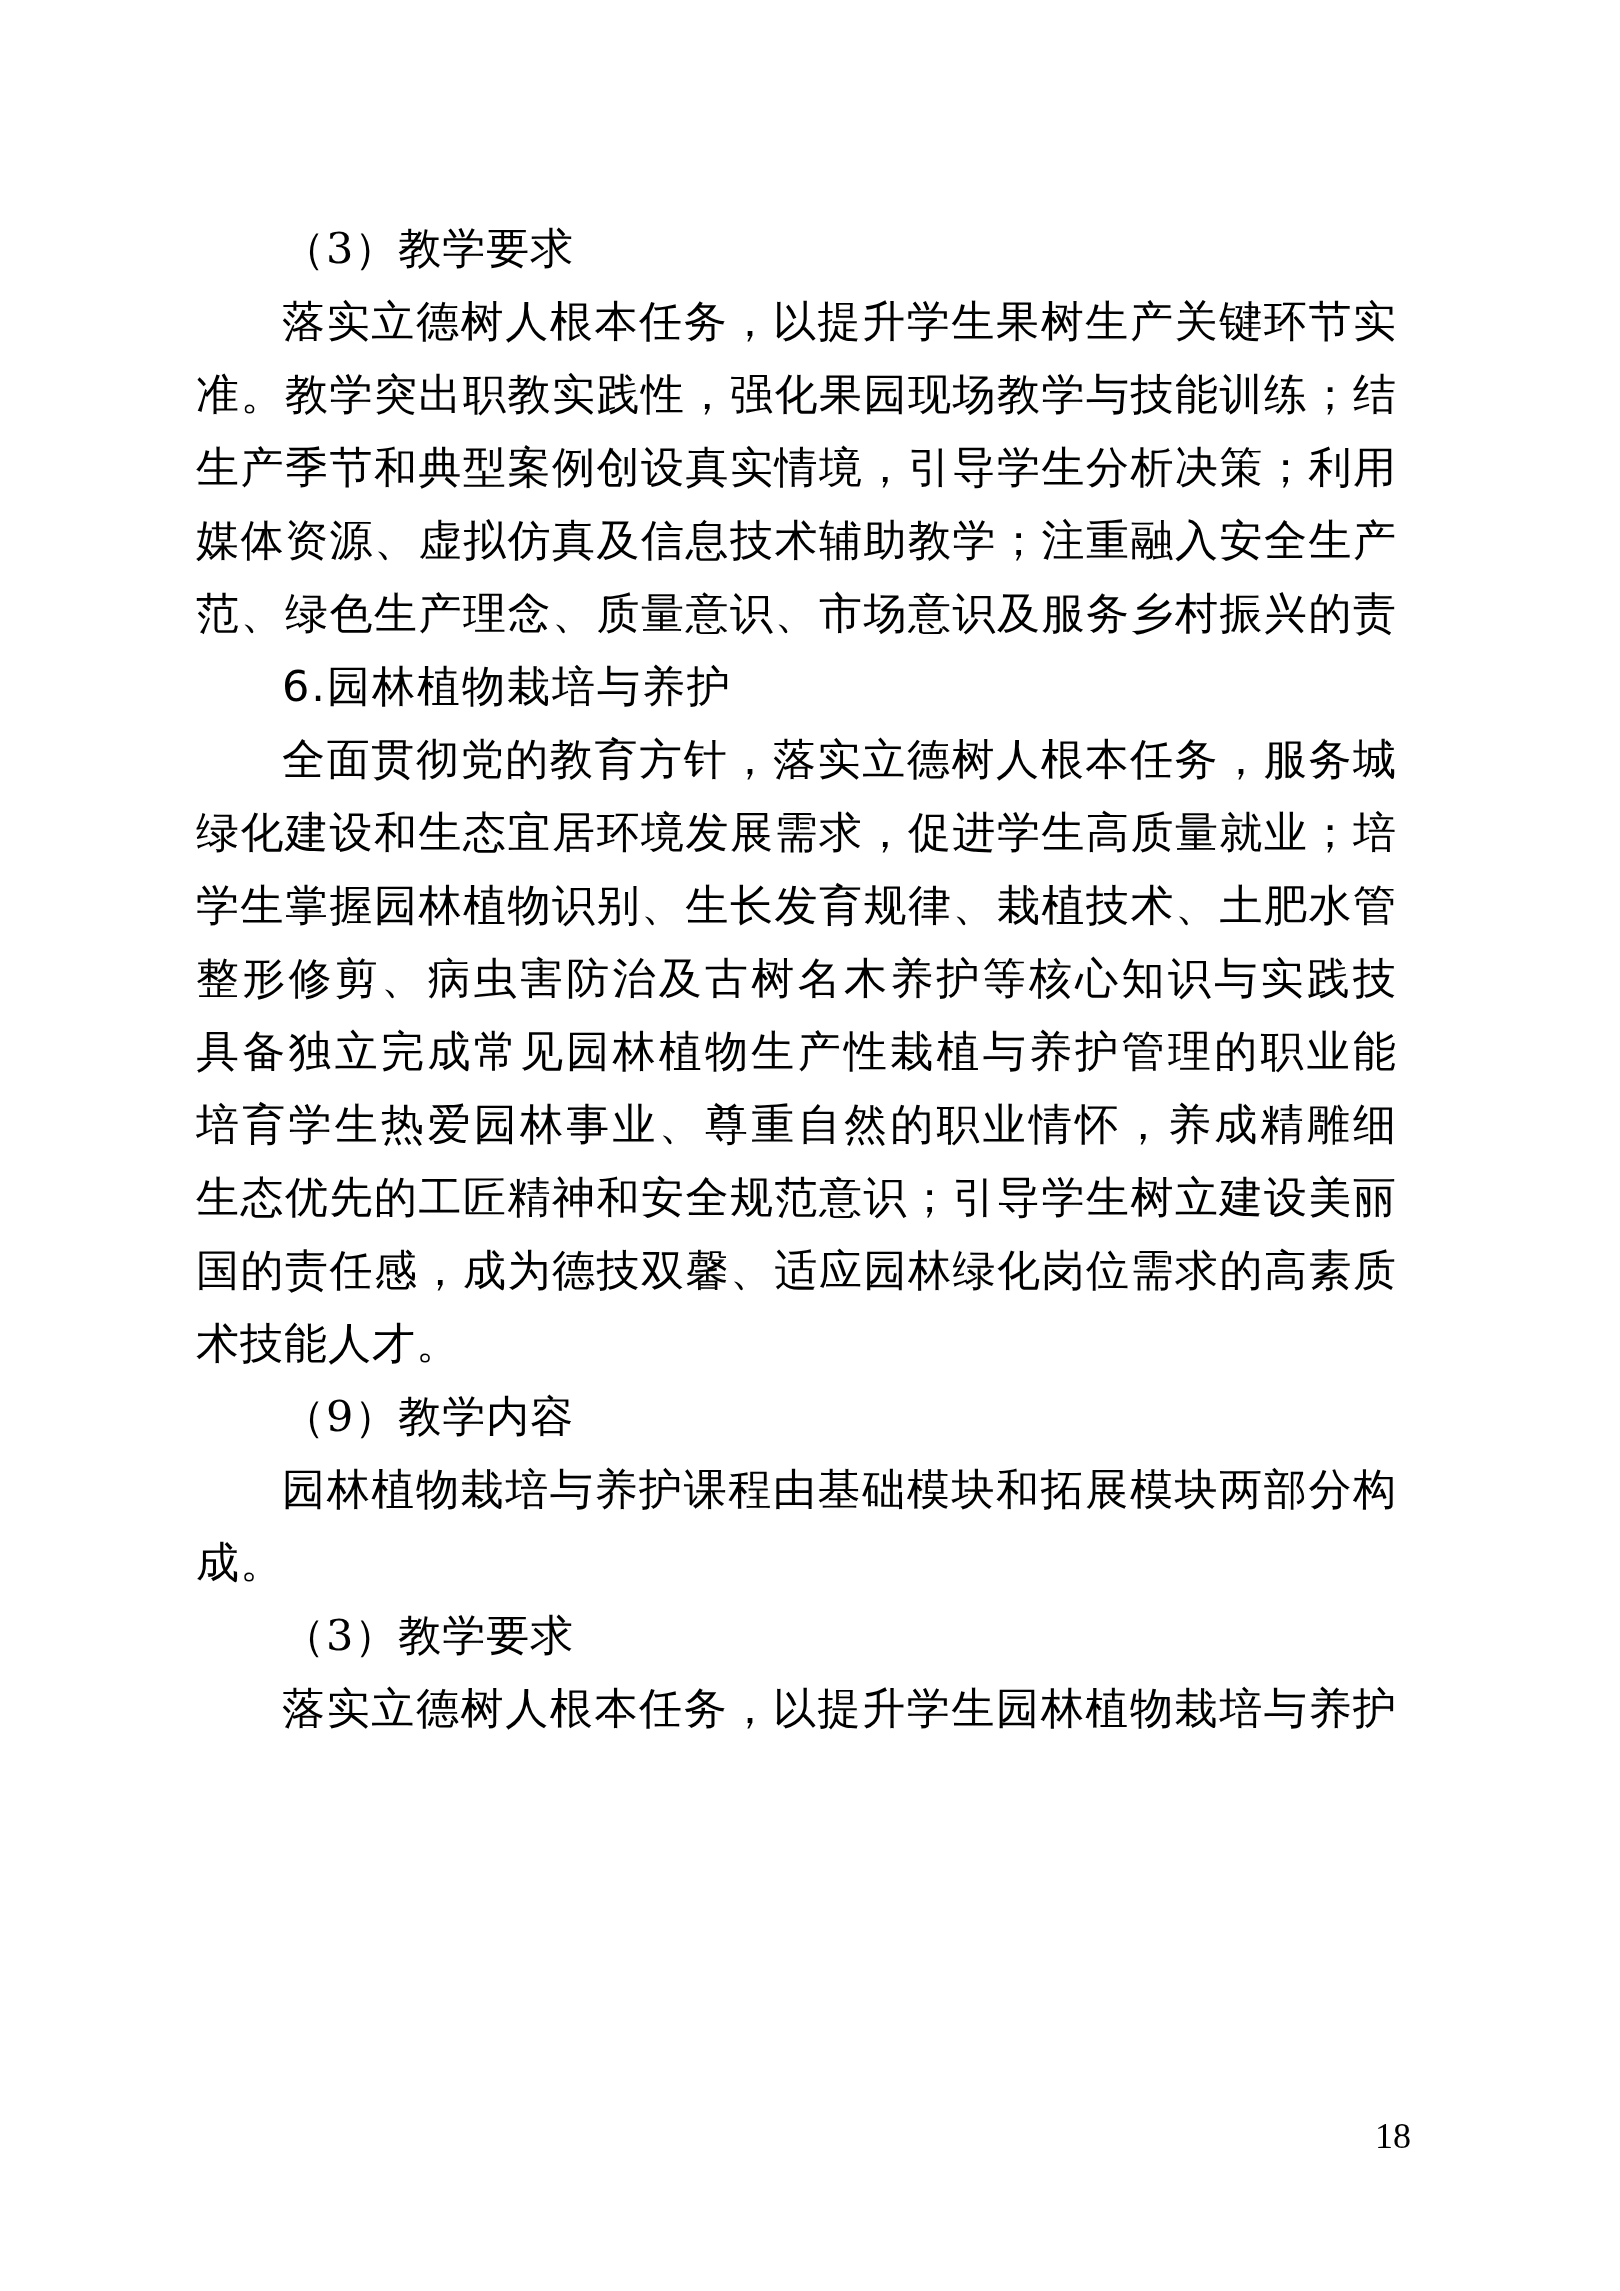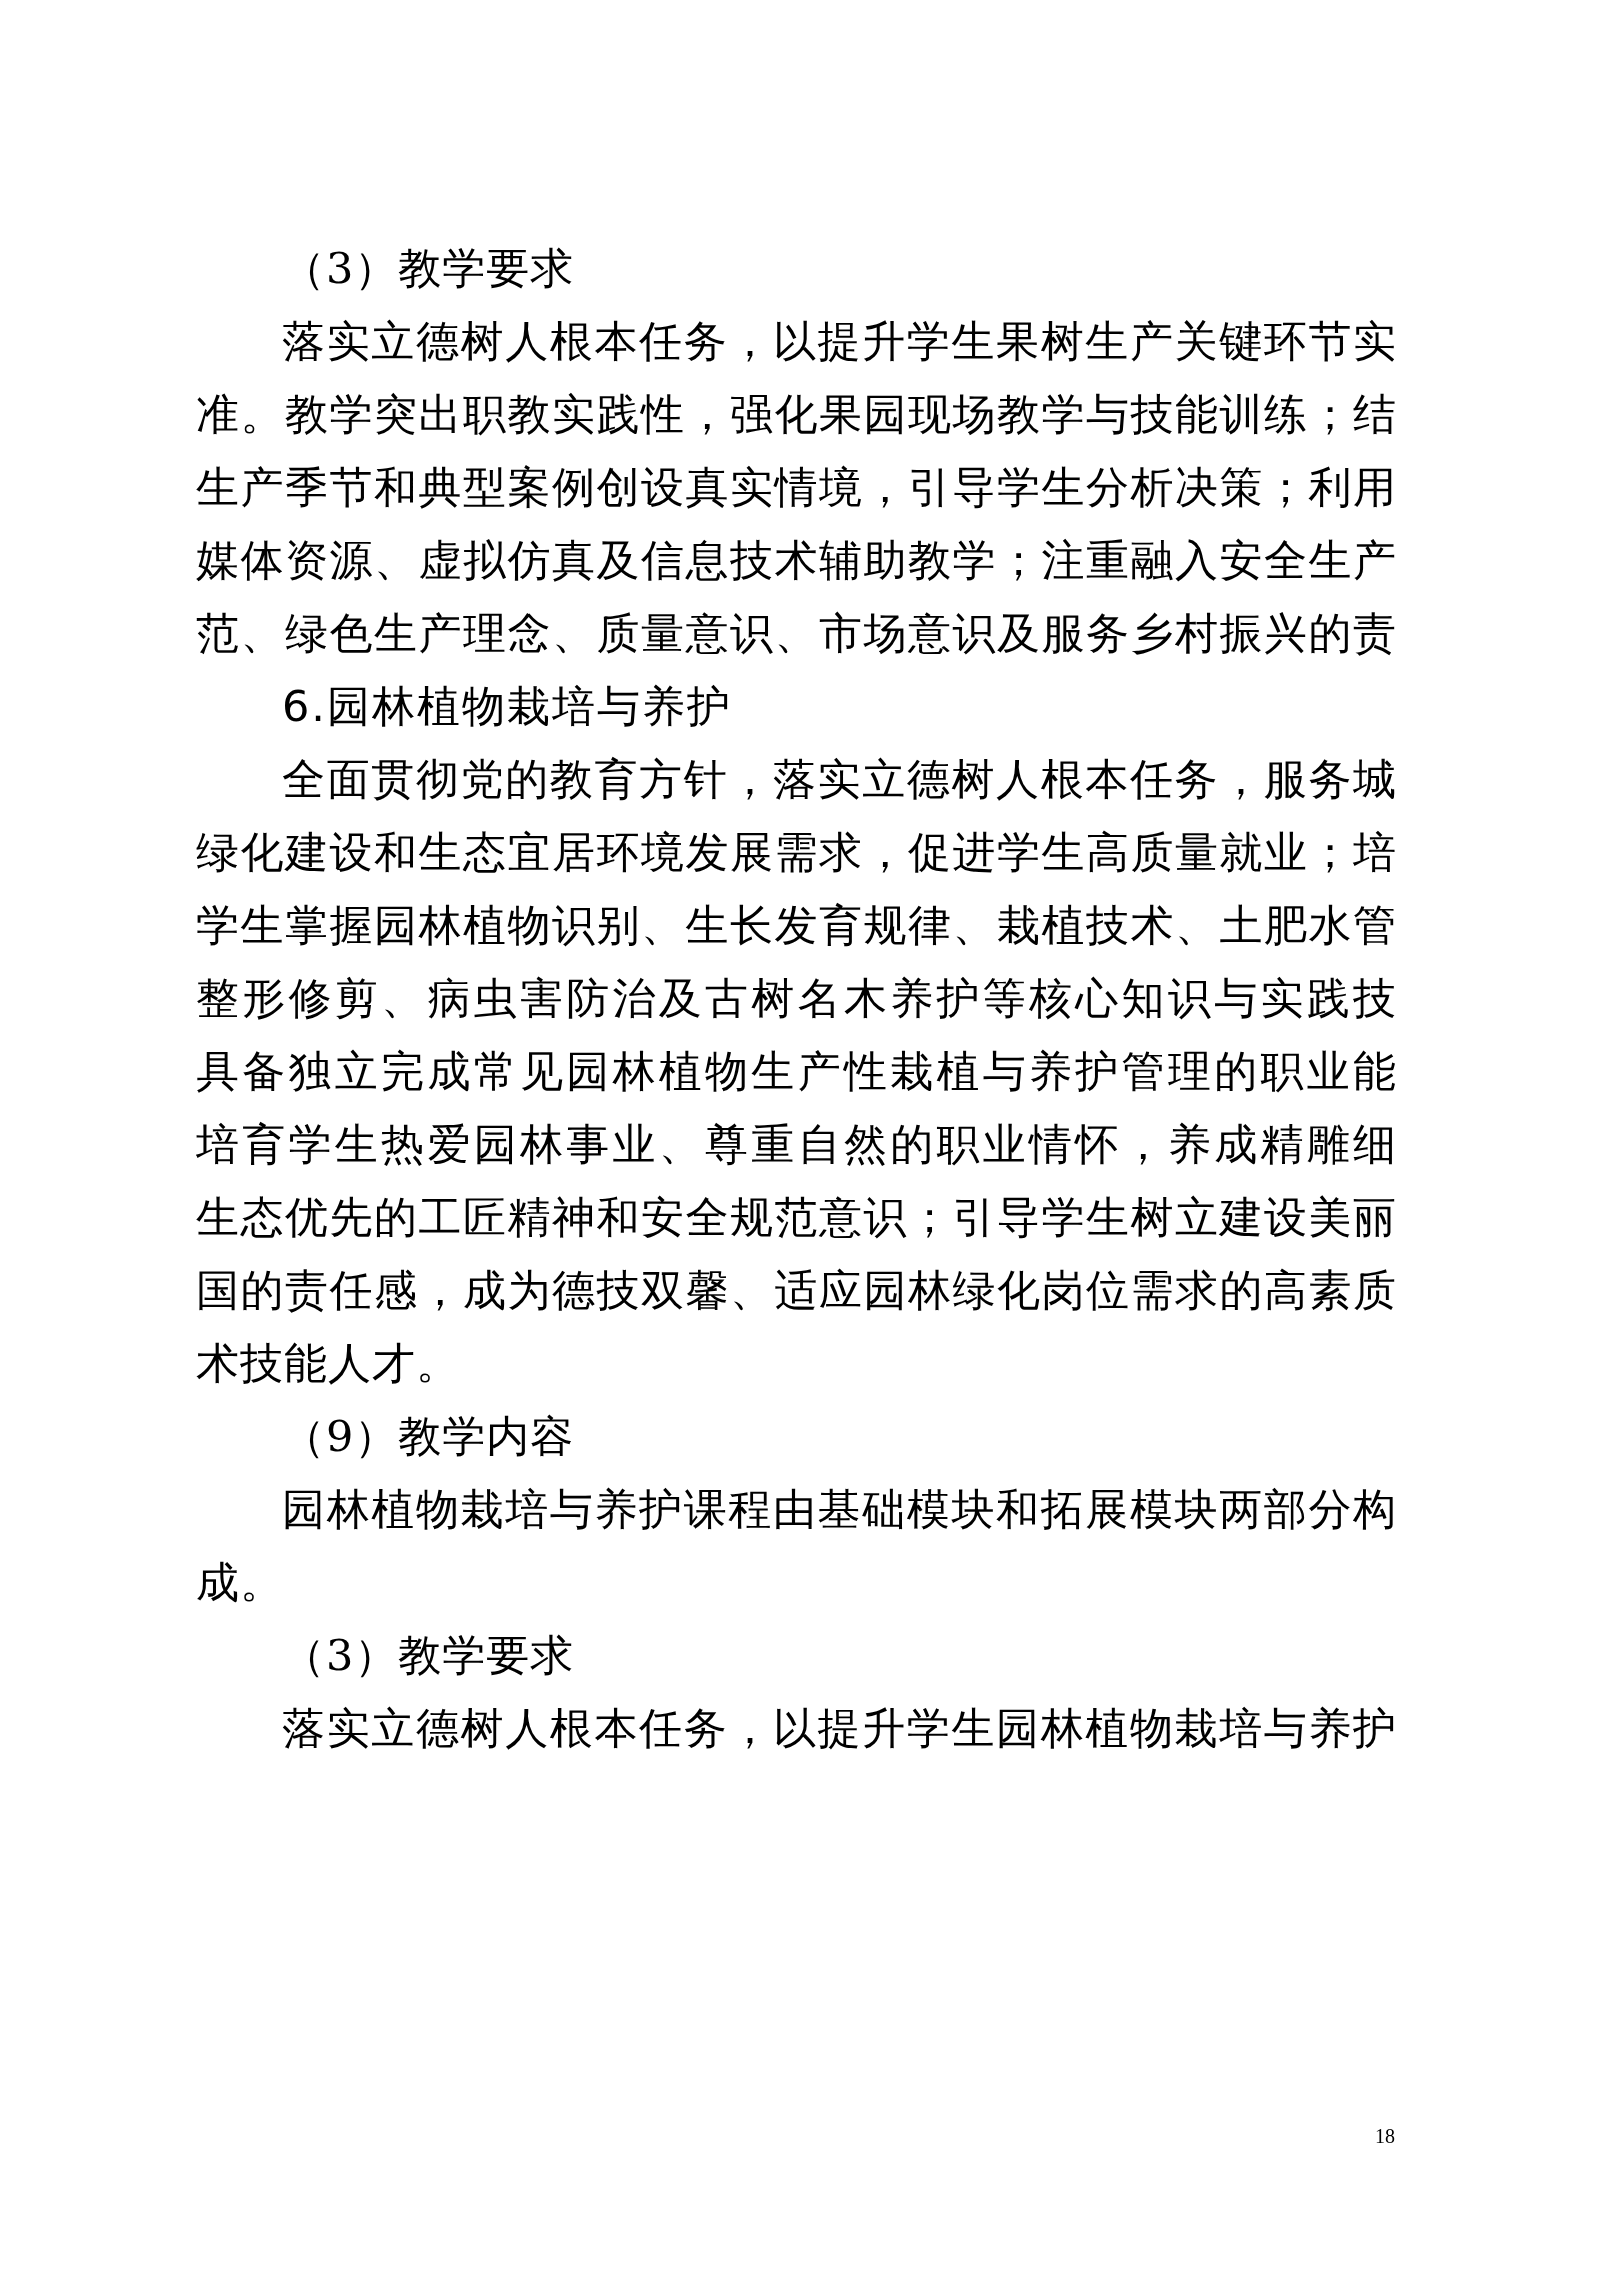--- a/index.html
+++ b/index.html
@@ -12,21 +12,21 @@
     width: 1620px;
     height: 2292px;
     background: #ffffff;
     overflow: hidden;
     font-family: "DejaVu Serif", "Liberation Serif", serif;
     color: #000000;
   }
   .content {
     position: absolute;
     left: 196px;
-    top: 232px;
+    top: 212px;
     width: 1201px;
   }
   .line {
     height: 73px;
     line-height: 73px;
     font-size: 43px;
     white-space: nowrap;
     letter-spacing: 1px;
   }
   .l-just {
@@ -41,21 +41,21 @@
   }
   .l-bold {
     font-weight: 400;
     font-family: "DejaVu Sans", "Liberation Sans", sans-serif;
     letter-spacing: 2px;
   }
   .page-number {
     position: absolute;
     left: 1375px;
     top: 2119px;
-    font-size: 20px;
+    font-size: 36px;
     line-height: 35px;
     font-family: "Liberation Serif", "DejaVu Serif", serif;
     color: #000000;
   }
 </style>
 </head>
 <body>
 
 <div class="page">
   <div class="content">

